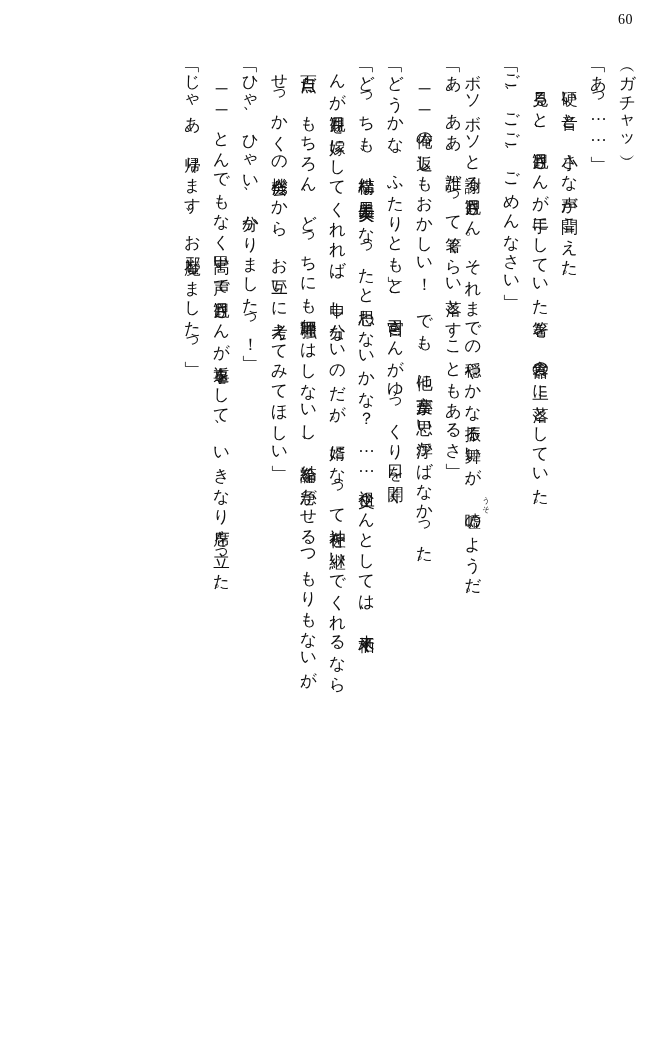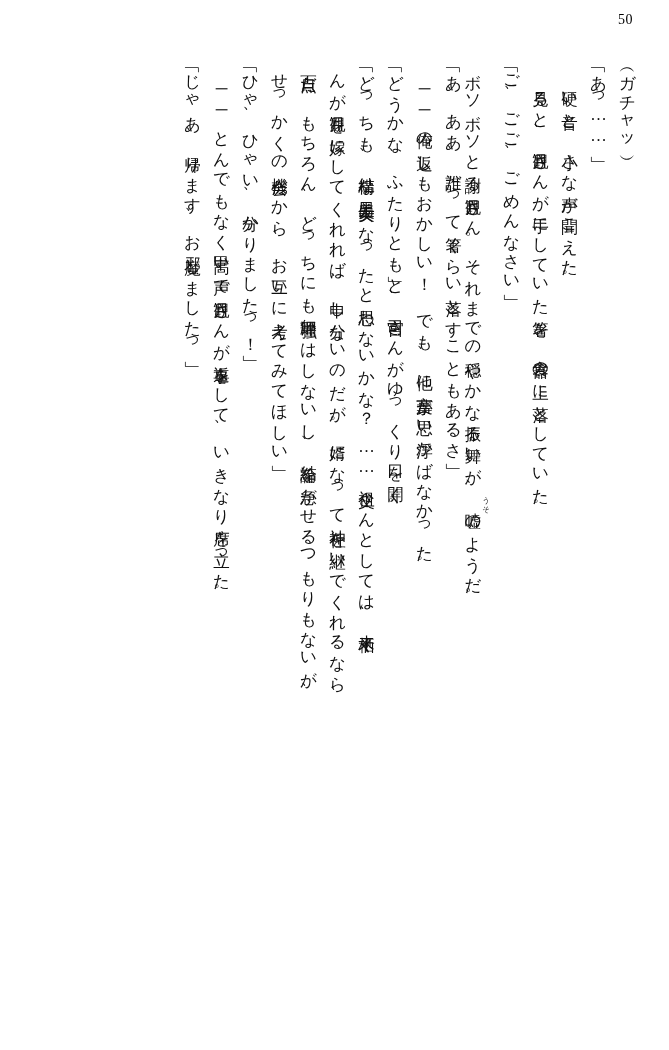--- a/index.html
+++ b/index.html
@@ -59,21 +59,21 @@
   rt {
     font-size: 7.5px;
     letter-spacing: 0px;
     line-height: 1;
   }
 </style>
 </head>
 <body>
 
 <div id="page">
-  <div class="page-number">50</div>
+  <div class="page-number">60</div>
   <div class="text-body">
       <div class="line">（ガチャッ）</div>
       <div class="line">「あっ……」</div>
       <div class="line indent">硬い音と、小さな声が聞こえた。</div>
       <div class="line indent">見ると、観月さんが手にしていた箸を、食器の上に落としていた。</div>
       <div class="line">「ご、ごご、ごめんなさい」</div>
       <div class="line">ボソボソと謝る観月さん。それまでの穏やかな振る舞いが、<ruby>嘘<rt>うそ</rt></ruby>のようだ。</div>
       <div class="line">「あ、ああ、誰だって箸くらい落とすこともあるさ」</div>
       <div class="line indent">──俺の返しもおかしい！　でも、他に言葉が思い浮かばなかった。</div>
       <div class="line">「どうかな、ふたりとも」と、宮司さんがゆっくり口を開く。</div>

